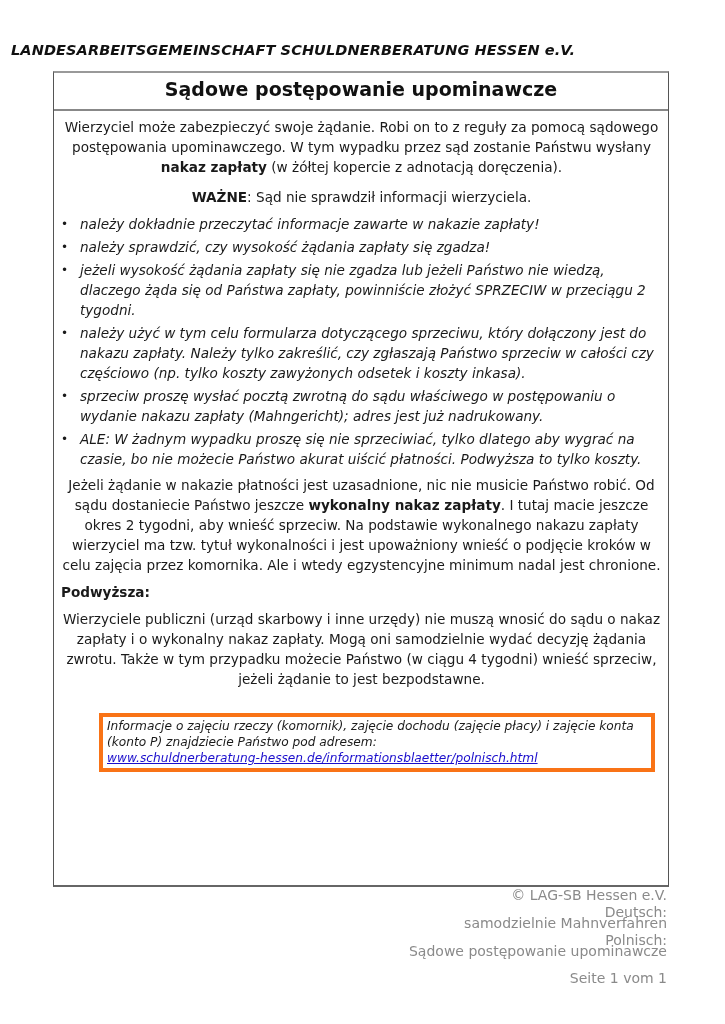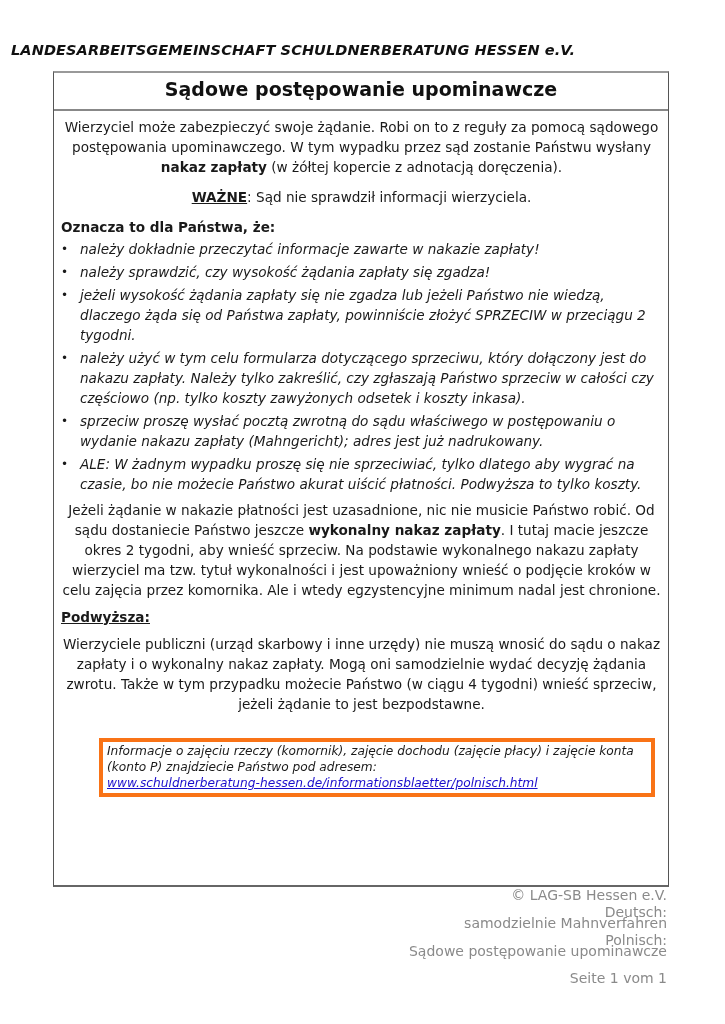--- a/index.html
+++ b/index.html
@@ -21,21 +21,21 @@
       height: 36px; border-bottom: 2px solid #888; text-align: center;
       font-family: "DejaVu Sans", sans-serif; font-weight: bold; font-size: 19px;
       line-height: 33px; color: #111;
     }
     .content {
       padding: 6px 6px 0 7px; font-size: 13.6px; line-height: 20px;
     }
     .content p { margin: 0 0 7px 0; text-align: center; }
     .content p.justify { text-align: justify; }
     .content .bold { font-weight: bold; }
-    .content .uline { text-decoration: underline; font-weight: bold; }
+    .content .uline { font-weight: bold; }
     .section-heading { font-weight: bold; margin: 10px 0 2px 0; }
     ul.bullets { list-style: none; margin: 0 0 6px 0; padding: 0; }
     ul.bullets li {
       position: relative; padding-left: 19px; font-style: italic; margin-bottom: 3px;
     }
     ul.bullets li .bullet {
       position: absolute; left: 0; top: 0; font-style: normal; font-size: 12px;
     }
     .info-box {
       margin: 24px 7px 0 38px; border: 4px solid #f97316; padding: 1px 4px 2px 4px;
@@ -59,21 +59,20 @@
 
   <div class="content">
     <p>
       <span>Wierzyciel może zabezpieczyć swoje żądanie. Robi on to z reguły za pomocą sądowego postępowania upominawczego. W tym wypadku przez sąd zostanie Państwu wysłany </span><span class="bold">nakaz zapłaty</span><span> (w żółtej kopercie z adnotacją doręczenia).</span>
     </p>
 
     <p style="margin-top:10px;">
       <span class="uline">WAŻNE</span><span>: Sąd nie sprawdził informacji wierzyciela.</span>
     </p>
 
-    <div class="section-heading">Oznacza to dla Państwa, że:</div>
 
     <ul class="bullets">
       <li><span class="bullet">•</span><span>należy dokładnie przeczytać informacje zawarte w nakazie zapłaty!</span></li>
       <li><span class="bullet">•</span><span>należy sprawdzić, czy wysokość żądania zapłaty się zgadza!</span></li>
       <li><span class="bullet">•</span><span>jeżeli wysokość żądania zapłaty się nie zgadza lub jeżeli Państwo nie wiedzą, dlaczego żąda się od Państwa zapłaty, powinniście złożyć SPRZECIW w przeciągu 2 tygodni.</span></li>
       <li><span class="bullet">•</span><span>należy użyć w tym celu formularza dotyczącego sprzeciwu, który dołączony jest do nakazu zapłaty. Należy tylko zakreślić, czy zgłaszają Państwo sprzeciw w całości czy częściowo (np. tylko koszty zawyżonych odsetek i koszty inkasa).</span></li>
       <li><span class="bullet">•</span><span>sprzeciw proszę wysłać pocztą zwrotną do sądu właściwego w postępowaniu o wydanie nakazu zapłaty (Mahngericht); adres jest już nadrukowany.</span></li>
       <li><span class="bullet">•</span><span>ALE: W żadnym wypadku proszę się nie sprzeciwiać, tylko dlatego aby wygrać na czasie, bo nie możecie Państwo akurat uiścić płatności. Podwyższa to tylko koszty.</span></li>
     </ul>
 

